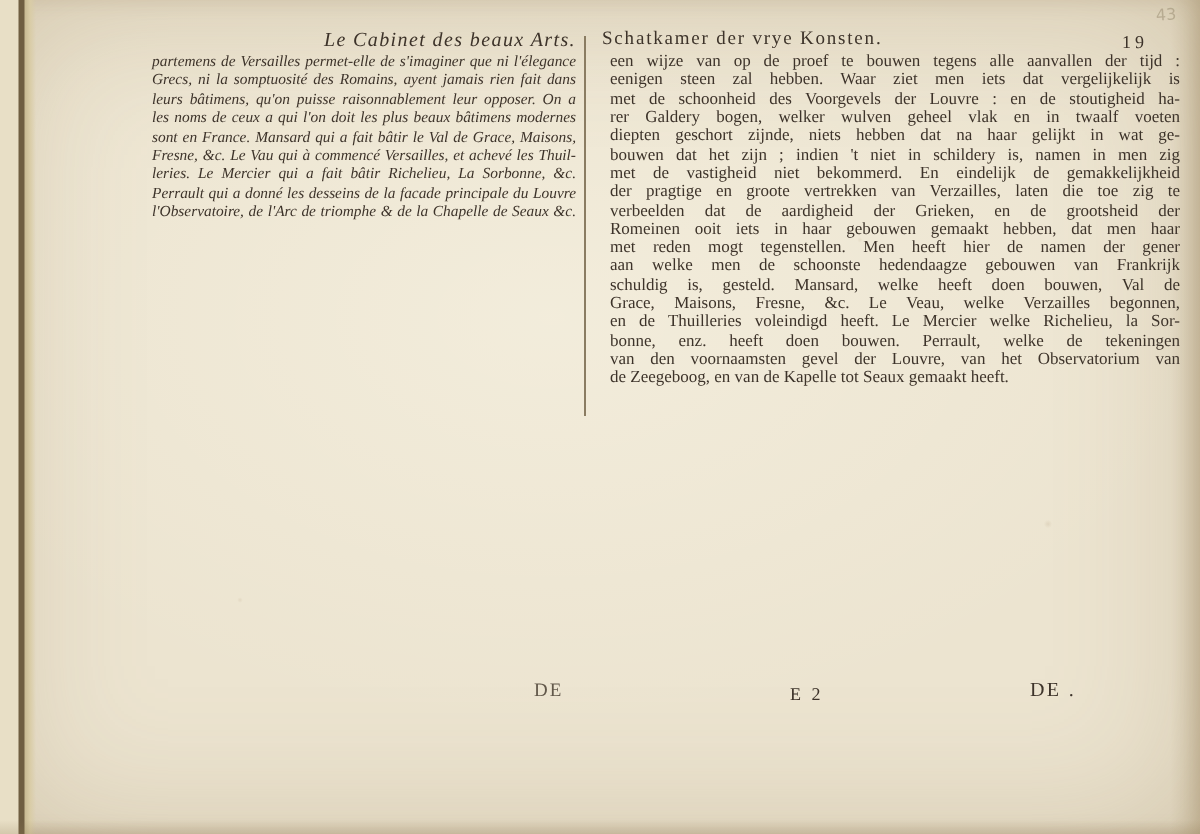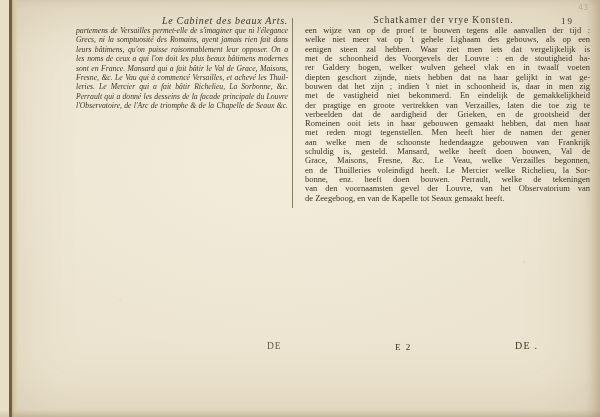--- a/index.html
+++ b/index.html
@@ -33,21 +33,21 @@
   .edge-bottom{
     position:absolute;left:0;bottom:0;width:100%;height:7px;
     background:linear-gradient(0deg, rgba(140,118,80,0.22), rgba(140,118,80,0) 100%);
   }
   .header-left{
     position:absolute;left:36px;top:15px;width:252px;
     text-align:right;font-style:italic;font-size:10px;letter-spacing:0.7px;
   }
   .header-right{
     position:absolute;left:301px;top:15px;width:285px;
-    text-align:center;font-size:9.5px;letter-spacing:0.9px;
+    font-size:9.5px;letter-spacing:0.9px;
   }
   .pagenum{
     position:absolute;right:12px;top:1px;
     font-size:9px;letter-spacing:2px;font-style:normal;margin-left:34px;
   }
   .hand-note{
     position:absolute;left:578px;top:3px;
     font-family:"DejaVu Sans",sans-serif;
     font-size:8px;color:rgba(125,112,85,0.38);
     transform:rotate(-4deg);
@@ -109,26 +109,25 @@
       <div class="line">les noms de ceux a qui l'on doit les plus beaux bâtimens modernes qui</div>
       <div class="line">sont en France. Mansard qui a fait bâtir le Val de Grace, Maisons,</div>
       <div class="line">Fresne, &amp;c. Le Vau qui à commencé Versailles, et achevé les Thuil-</div>
       <div class="line">leries. Le Mercier qui a fait bâtir Richelieu, La Sorbonne, &amp;c.</div>
       <div class="line">Perrault qui a donné les desseins de la facade principale du Louvre de</div>
       <div class="line">l'Observatoire, de l'Arc de triomphe &amp; de la Chapelle de Seaux &amp;c.</div>
     </div>
 
   <div class="col col-right">
       <div class="line">een wijze van op de proef te bouwen tegens alle aanvallen der tijd :</div>
-      <div class="line">welke niet meer vat op 't gehele Lighaam des gebouws, als op een</div>
       <div class="line">eenigen steen zal hebben. Waar ziet men iets dat vergelijkelijk is</div>
       <div class="line">met de schoonheid des Voorgevels der Louvre : en de stoutigheid ha-</div>
       <div class="line">rer Galdery bogen, welker wulven geheel vlak en in twaalf voeten</div>
       <div class="line">diepten geschort zijnde, niets hebben dat na haar gelijkt in wat ge-</div>
-      <div class="line">bouwen dat het zijn ; indien 't niet in schoonheid is, daar in men zig</div>
+      <div class="line">bouwen dat het zijn ; indien 't niet in schildery is, namen in men zig</div>
       <div class="line">met de vastigheid niet bekommerd. En eindelijk de gemakkelijkheid</div>
       <div class="line">der pragtige en groote vertrekken van Verzailles, laten die toe zig te</div>
       <div class="line">verbeelden dat de aardigheid der Grieken, en de grootsheid der</div>
       <div class="line">Romeinen ooit iets in haar gebouwen gemaakt hebben, dat men haar</div>
       <div class="line">met reden mogt tegenstellen. Men heeft hier de namen der gener</div>
       <div class="line">aan welke men de schoonste hedendaagze gebouwen van Frankrijk</div>
       <div class="line">schuldig is, gesteld. Mansard, welke heeft doen bouwen, Val de</div>
       <div class="line">Grace, Maisons, Fresne, &amp;c. Le Veau, welke Verzailles begonnen,</div>
       <div class="line">en de Thuilleries voleindigd heeft. Le Mercier welke Richelieu, la Sor-</div>
       <div class="line">bonne, enz. heeft doen bouwen. Perrault, welke de tekeningen</div>

